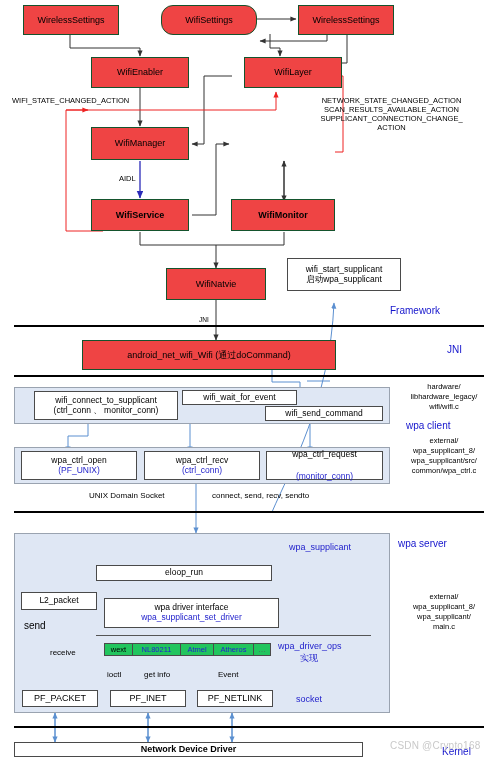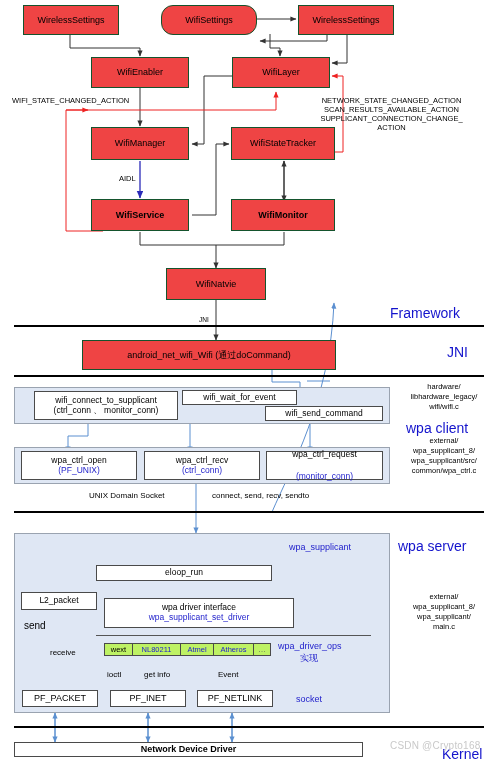--- a/index.html
+++ b/index.html
@@ -53,21 +53,21 @@
 
   
   .lbl {
     position: absolute;
     font-size: 7.5px;
     color: #000;
     line-height: 1.22;
     white-space: pre;
   }
   .lbl.c { text-align: center; }
-  .lbl.bigblue { color: #1414cc; font-size: 14px; }
+  .lbl.bigblue { color: #1414cc; font-size: 10px; }
   .lbl.medblue { color: #2222cc; font-size: 9px; }
 
   
   .rule {
     position: absolute;
     height: 0;
     border-top: 2px solid #000;
   }
 
   
@@ -86,21 +86,21 @@
     font-size: 10px;
     letter-spacing: .2px;
     white-space: nowrap;
   }
 
   
   .opsrow {
     position: absolute;
     display: flex;
     border: 1px solid #4a4a4a;
-    background: #bef264;
+    background: #22c55e;
     height: 13px;
   }
   .opsrow > div {
     display: flex; align-items: center; justify-content: center;
     font-size: 7.5px;
     border-right: 1px solid #4a4a4a;
     padding: 0 3px;
     color: #2222cc;
   }
   .opsrow > div:first-child { color: #000; }
@@ -210,32 +210,35 @@
   </svg>
 
   <div class="node fbox" style="left:23px;top:5px;width:96px;height:30px;">WirelessSettings</div>
 
   <div class="node fbox" style="left:161px;top:5px;width:96px;height:30px;border-radius:12px;">WifiSettings</div>
 
   <div class="node fbox" style="left:298px;top:5px;width:96px;height:30px;">WirelessSettings</div>
 
   <div class="node fbox" style="left:91px;top:57px;width:98px;height:31px;">WifiEnabler</div>
 
-  <div class="node fbox" style="left:232px;top:57px;width:98px;height:31px;">WifiLayer</div>
+  <div class="node fbox" style="left:244px;top:57px;width:98px;height:31px;">WifiLayer</div>
 
   <div class="node fbox" style="left:91px;top:127px;width:98px;height:33px;">WifiManager</div>
 
-  <div class="node fbox" style="left:231px;top:127px;width:104px;height:33px;">WifiStateTracker</div>
 
   <div class="node fbox bold" style="left:231px;top:199px;width:104px;height:32px;">WifiMonitor</div>
 
   <div class="node fbox bold" style="left:91px;top:199px;width:98px;height:32px;">WifiService</div>
 
   <div class="node fbox" style="left:166px;top:268px;width:100px;height:32px;">WifiNatvie</div>
 
+  <div class="node wbox" style="left:287px;top:258px;width:114px;height:33px;flex-direction:column;justify-content:center;">
+    <span>wifi_start_supplicant</span>
+    <span>启动wpa_supplicant</span>
+  </div>
 
   <div class="lbl" style="left:12px;top:96px;">WIFI_STATE_CHANGED_ACTION</div>
 
   <div class="lbl c" style="left:299px;top:96px;width:185px;">NETWORK_STATE_CHANGED_ACTION</div>
   <div class="lbl c" style="left:299px;top:105px;width:185px;">SCAN_RESULTS_AVAILABLE_ACTION</div>
   <div class="lbl c" style="left:299px;top:114px;width:185px;">SUPPLICANT_CONNECTION_CHANGE_</div>
   <div class="lbl c" style="left:299px;top:123px;width:185px;">ACTION</div>
 
   <div class="lbl" style="left:119px;top:174px;">AIDL</div>
 
@@ -295,21 +298,21 @@
   <div class="lbl c" style="left:392px;top:466px;width:104px;">common/wpa_ctrl.c</div>
 
   <div class="panel" style="left:14px;top:533px;width:376px;height:180px;"></div>
 
   <div class="lbl medblue" style="left:289px;top:542px;">wpa_supplicant</div>
 
   <div class="node wbox" style="left:96px;top:565px;width:176px;height:16px;">eloop_run</div>
 
   <div class="node wbox" style="left:21px;top:592px;width:76px;height:18px;">L2_packet</div>
 
-  <div class="node wbox" style="left:104px;top:598px;width:190px;height:30px;flex-direction:column;">
+  <div class="node wbox" style="left:104px;top:598px;width:175px;height:30px;flex-direction:column;">
     <span>wpa driver interface</span>
     <span class="blue-txt">wpa_supplicant_set_driver</span>
   </div>
 
   <div style="position:absolute;left:96px;top:635px;width:275px;height:0;border-top:1px solid #555;"></div>
 
   <div class="opsrow" style="left:104px;top:643px;width:167px;">
     <div style="flex:0 0 28px;">wext</div>
     <div style="flex:0 0 48px;">NL80211</div>
     <div style="flex:0 0 33px;">Atmel</div>

